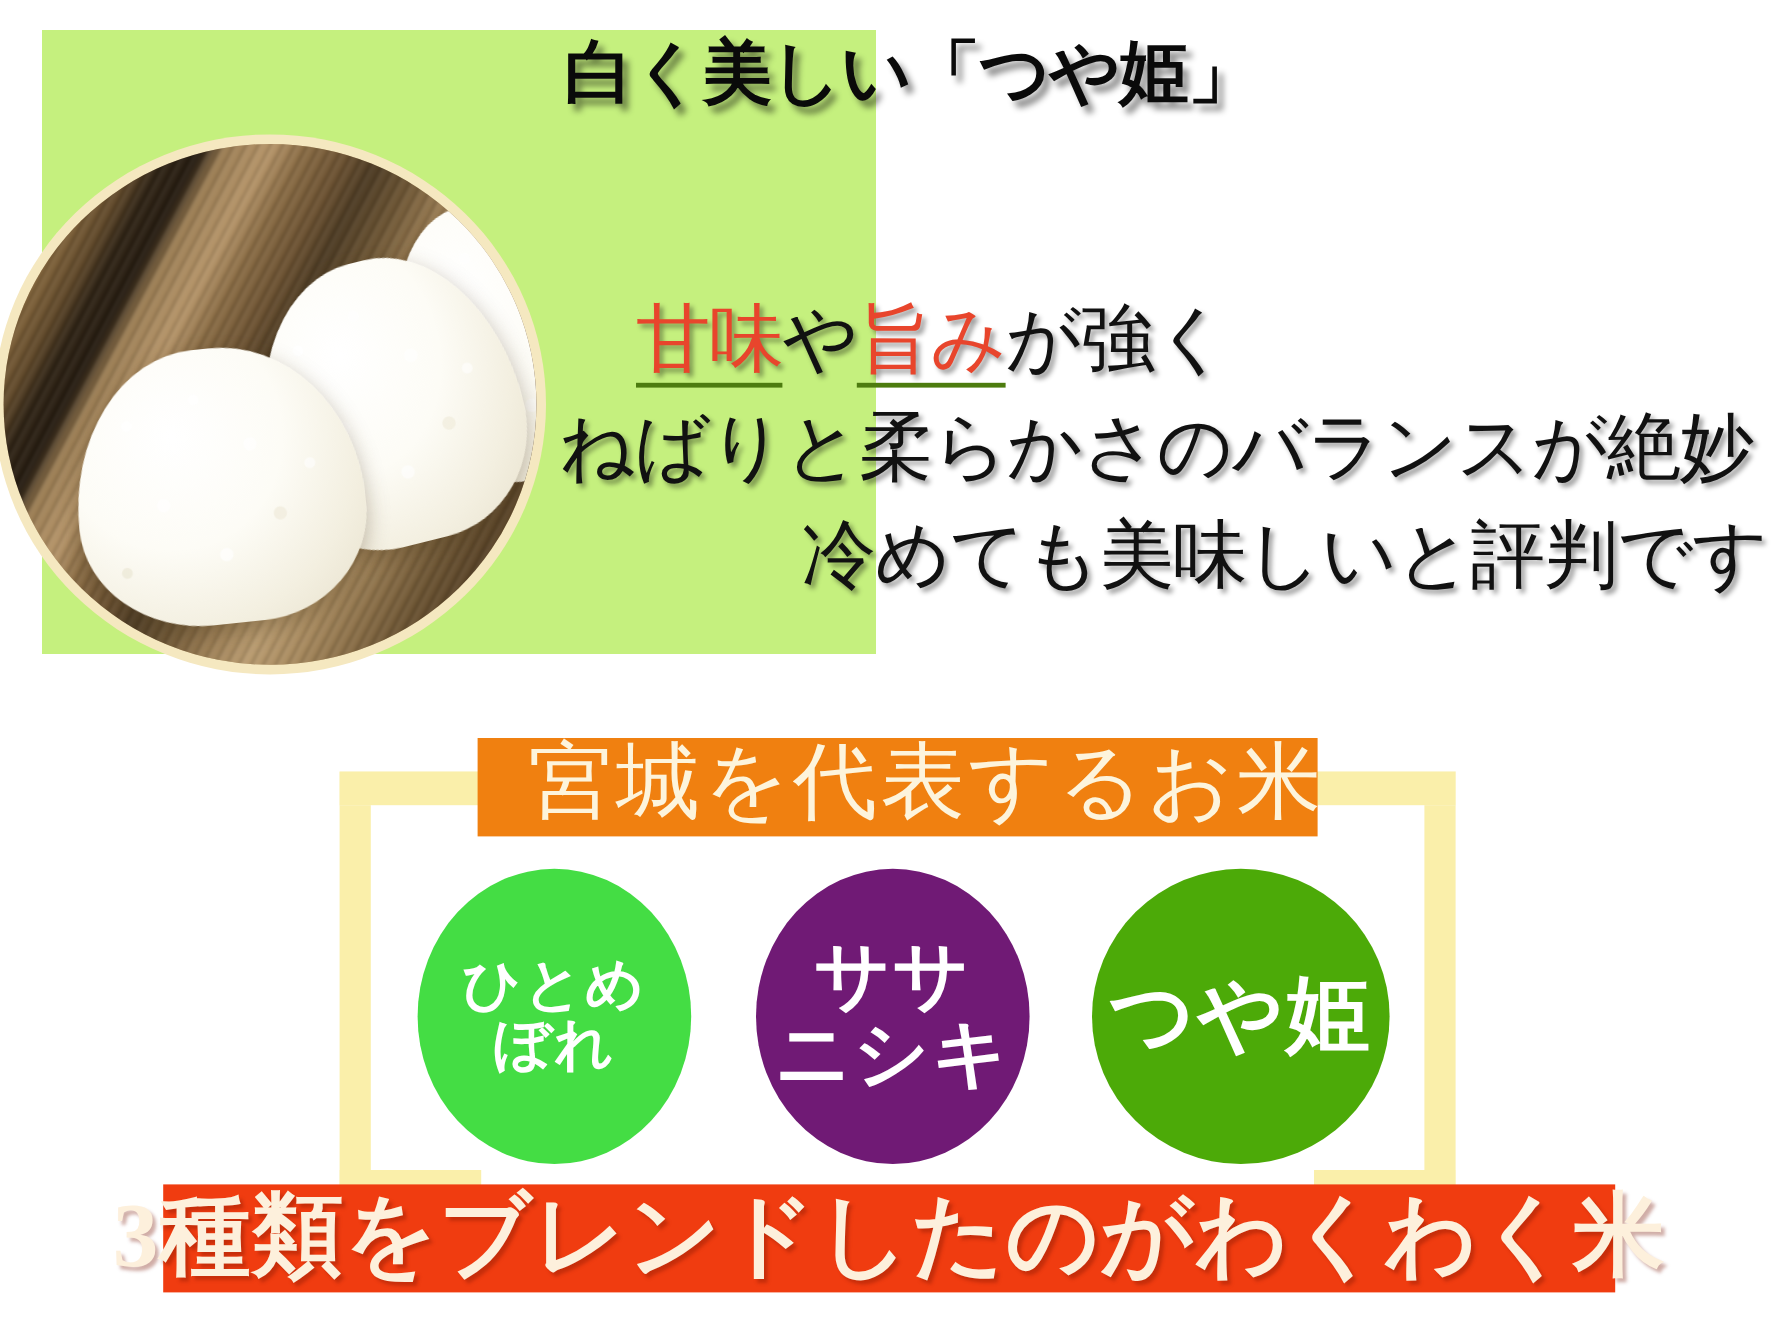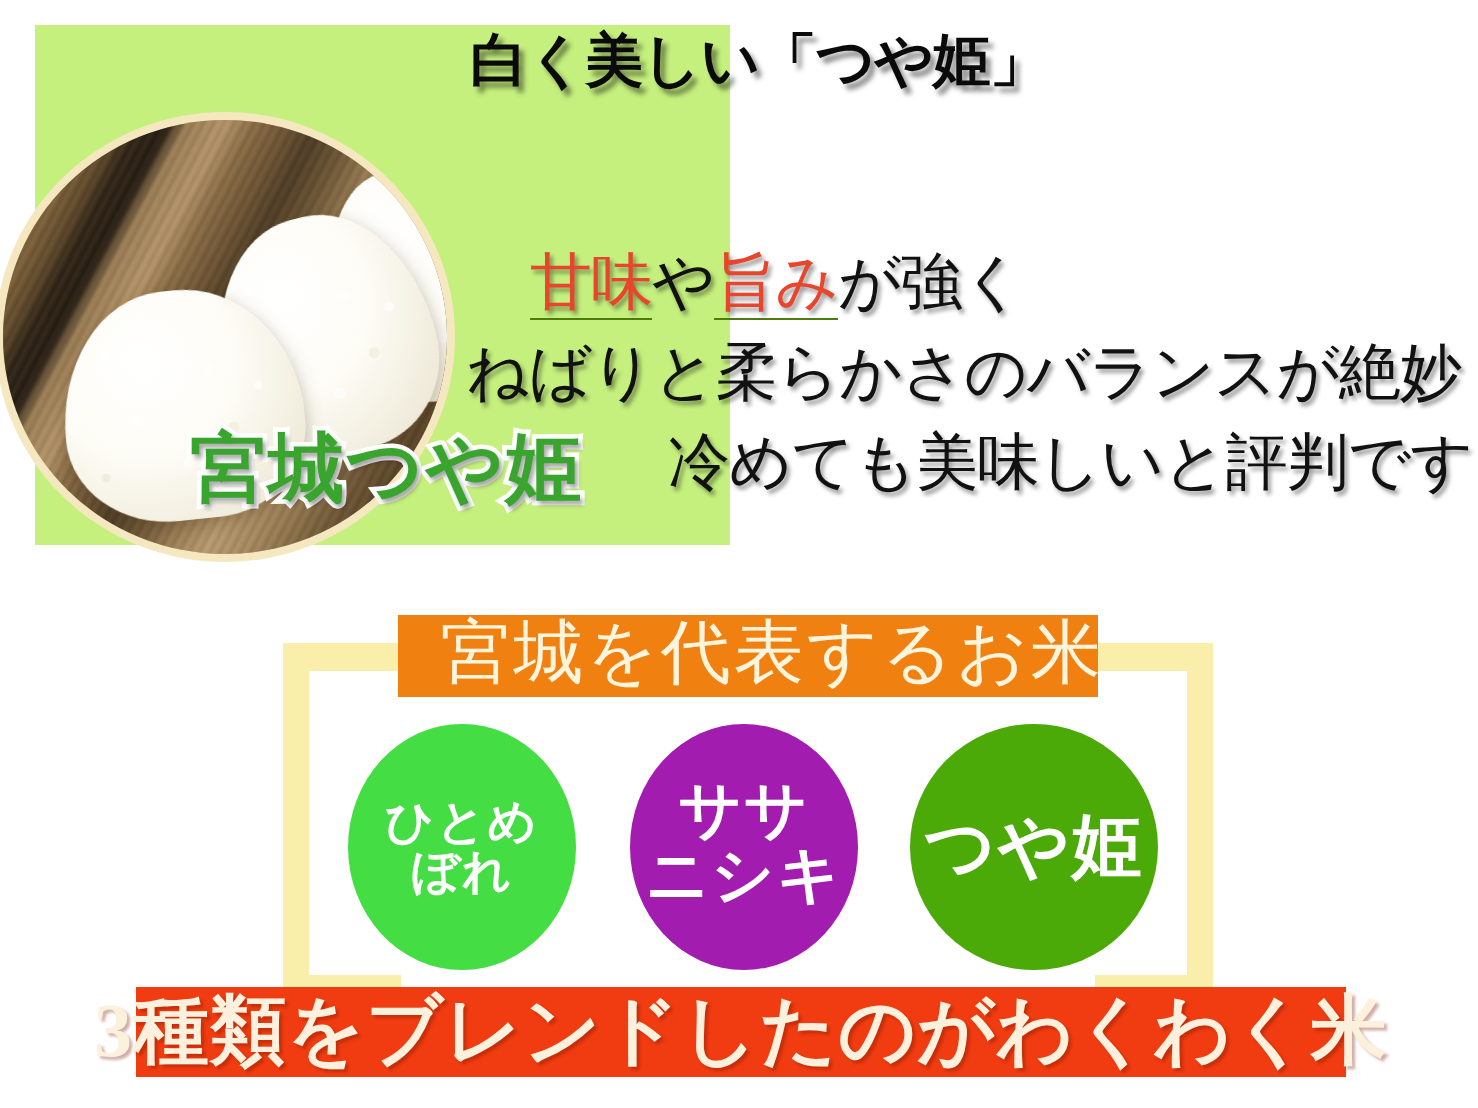--- a/index.html
+++ b/index.html
@@ -130,21 +130,21 @@
     letter-spacing:-1px;
     text-shadow:3px 4px 4px rgba(0,0,0,0.40);
     z-index:8;
   }
   .bl1{left:458px;top:160px;}
   .bl2{left:530px;top:240px;}
   .bl3{left:466px;top:330px;}
   .bl4{left:668px;top:420px;}
   .hl{
     color:#e8452c;
-    border-bottom:2px solid #4d7c0f;
+    border-bottom:4px solid #4d7c0f;
     padding-bottom:2px;
   }
 
   
   .yellow-frame{
     position:absolute;left:283px;top:643px;width:930px;height:360px;
     border:26px solid #faefaa;
     box-sizing:border-box;
     background:transparent;
   }
@@ -223,42 +223,41 @@
 
   <div class="photo-wrap">
     <div class="photo-inner">
       <div class="board"></div>
       <div class="rice rice-3"></div>
       <div class="rice rice-2"></div>
       <div class="rice rice-1"></div>
     </div>
   </div>
 
-  <div class="photo-caption">宮城つや姫</div>
 
   <div class="yellow-frame"></div>
   <div class="frame-mask-top"></div>
   <div class="frame-mask-bottom"></div>
   <div class="fm-seg" style="left:283px;top:643px;width:118px;height:28px;"></div>
   <div class="fm-seg" style="left:1095px;top:643px;width:118px;height:28px;"></div>
   <div class="fm-seg" style="left:283px;top:975px;width:118px;height:30px;"></div>
   <div class="fm-seg" style="left:1095px;top:975px;width:118px;height:30px;"></div>
 
   <div class="orange-banner">
     <span>宮城を代表するお米</span>
   </div>
 
   <div class="circles">
     <div class="bubble bubble-1" style="background: rgb(68, 221, 68);">
       <div>
         <span>ひとめ</span>
         <span>ぼれ</span>
       </div>
     </div>
-    <div class="bubble bubble-2" style="background: #a21caf; font-family: Liberation Mono, monospace;">
+    <div class="bubble bubble-2" style="background: #701a75;">
       <div>
         <span>ササ</span>
         <span>ニシキ</span>
       </div>
     </div>
     <div class="bubble bubble-3" style="background: rgb(76, 170, 8);">
       <div>
         <span>つや姫</span>
       </div>
     </div>

